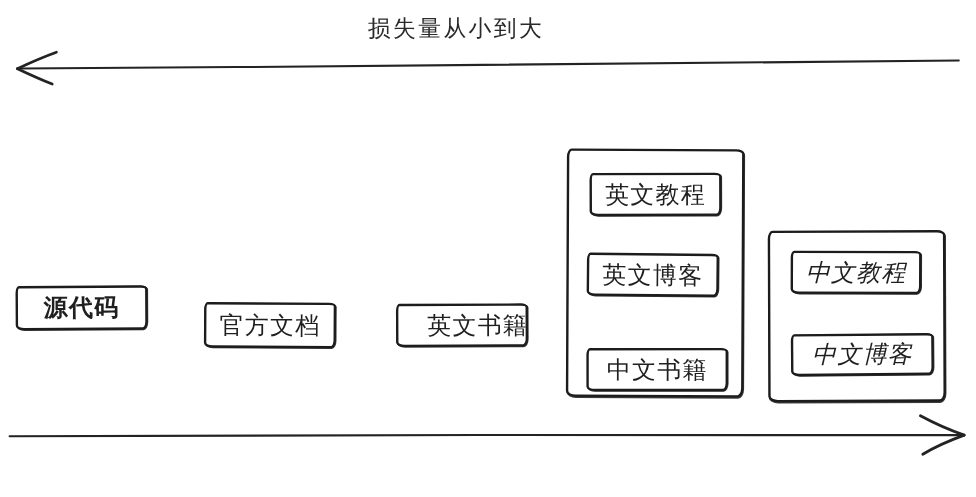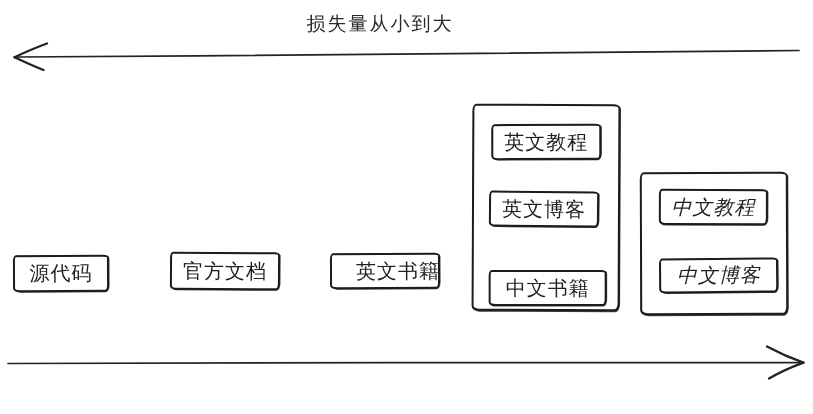--- a/index.html
+++ b/index.html
@@ -43,25 +43,26 @@
     border-radius: 3px 6px 4px 7px / 6px 3px 7px 4px;
     box-shadow: 0.5px 0.5px 0 #3a3a3a;
   }
   .group {
     position: absolute;
     box-sizing: border-box;
     border: 2px solid #1c1c1c;
     background: #ffffff;
     border-radius: 4px 7px 5px 8px / 7px 4px 8px 5px;
     box-shadow: 0.5px 1px 0 #3a3a3a;
+    margin-top: 20px;
   }
   .group .box { position: absolute; }
 
   
-  .b-source   { left: 13px;  top: 255px; width: 96px; height: 37px; transform: rotate(-0.35deg); }
+  .b-source   { left: 13px;  top: 238px; width: 110px; height: 37px; transform: rotate(-0.35deg); font-weight: bold; }
   .b-docs     { left: 170px; top: 252px; width: 110px; height: 38px; transform: rotate(0.3deg); }
   .b-enbooks  { left: 330px; top: 253px; width: 110px; height: 36px; transform: rotate(-0.25deg); padding-left: 26px; }
 
   
   .g-a { left: 472px; top: 104px; width: 148px; height: 207px; transform: rotate(0.25deg); }
   .g-a .b-entut  { left: 17px; top: 18px;  width: 110px; height: 36px; transform: rotate(-0.4deg); }
   .g-a .b-enblog { left: 15px; top: 85px;  width: 110px; height: 36px; transform: rotate(0.3deg); }
   .g-a .b-cnbook { left: 15px; top: 164px; width: 118px; height: 36px; transform: rotate(-0.3deg); }
 
   

